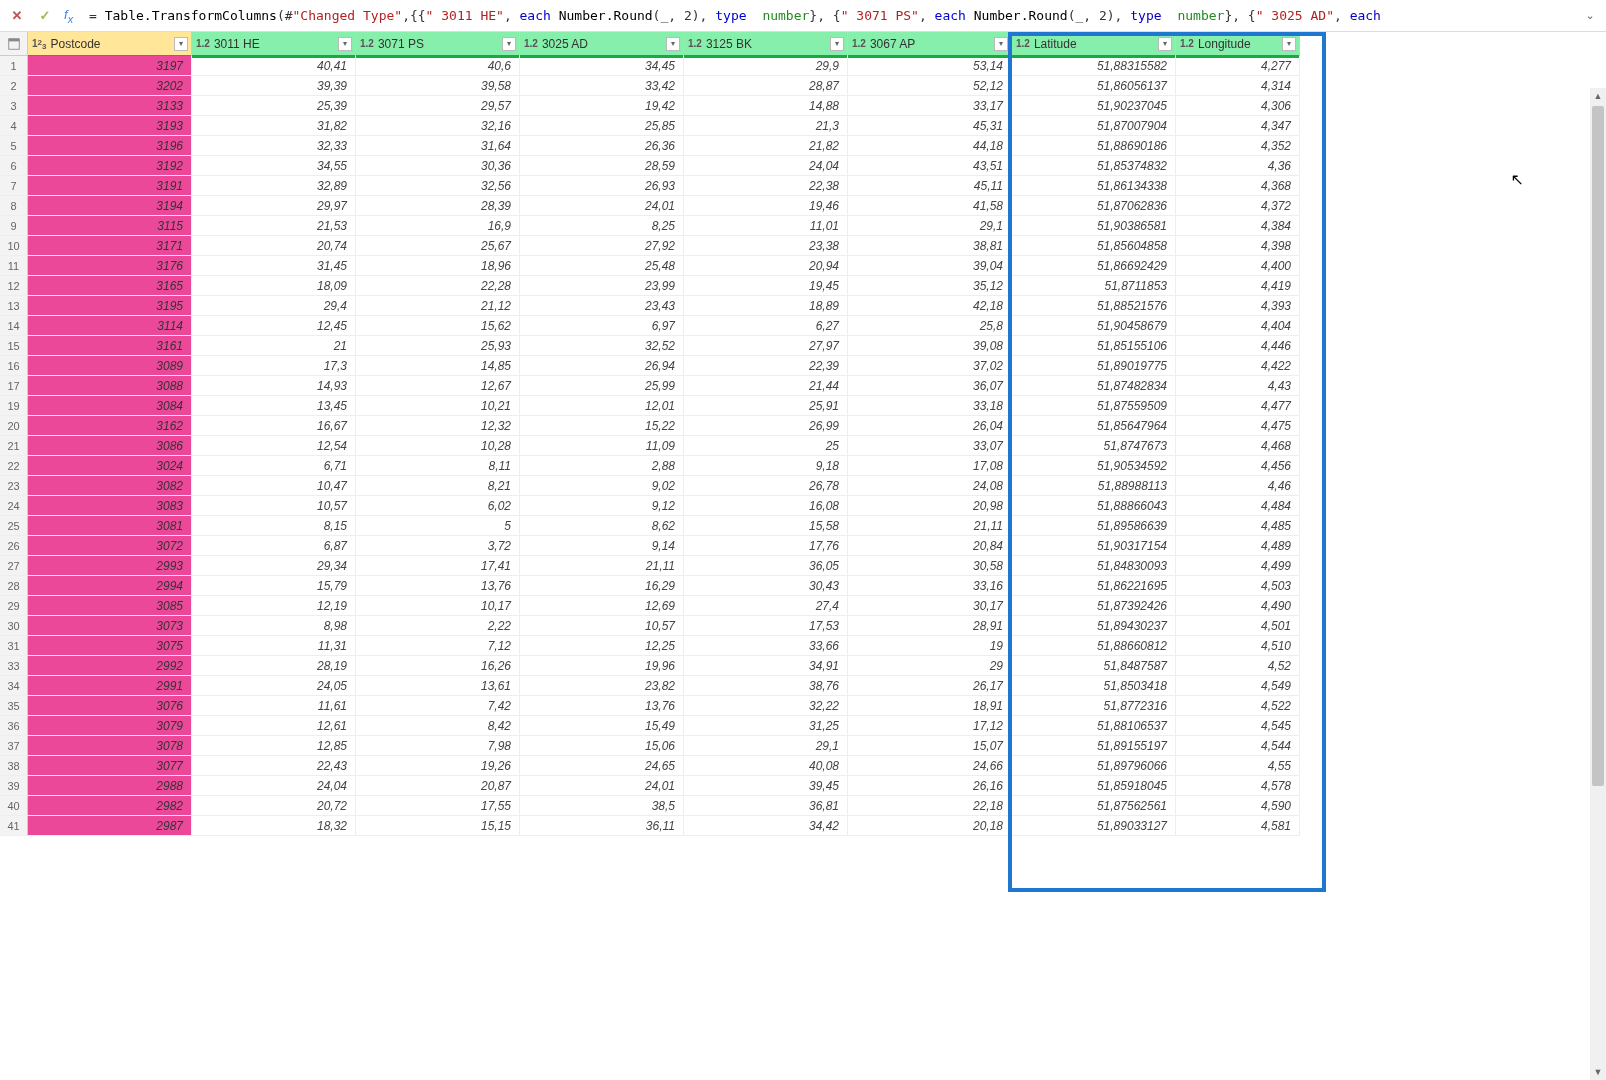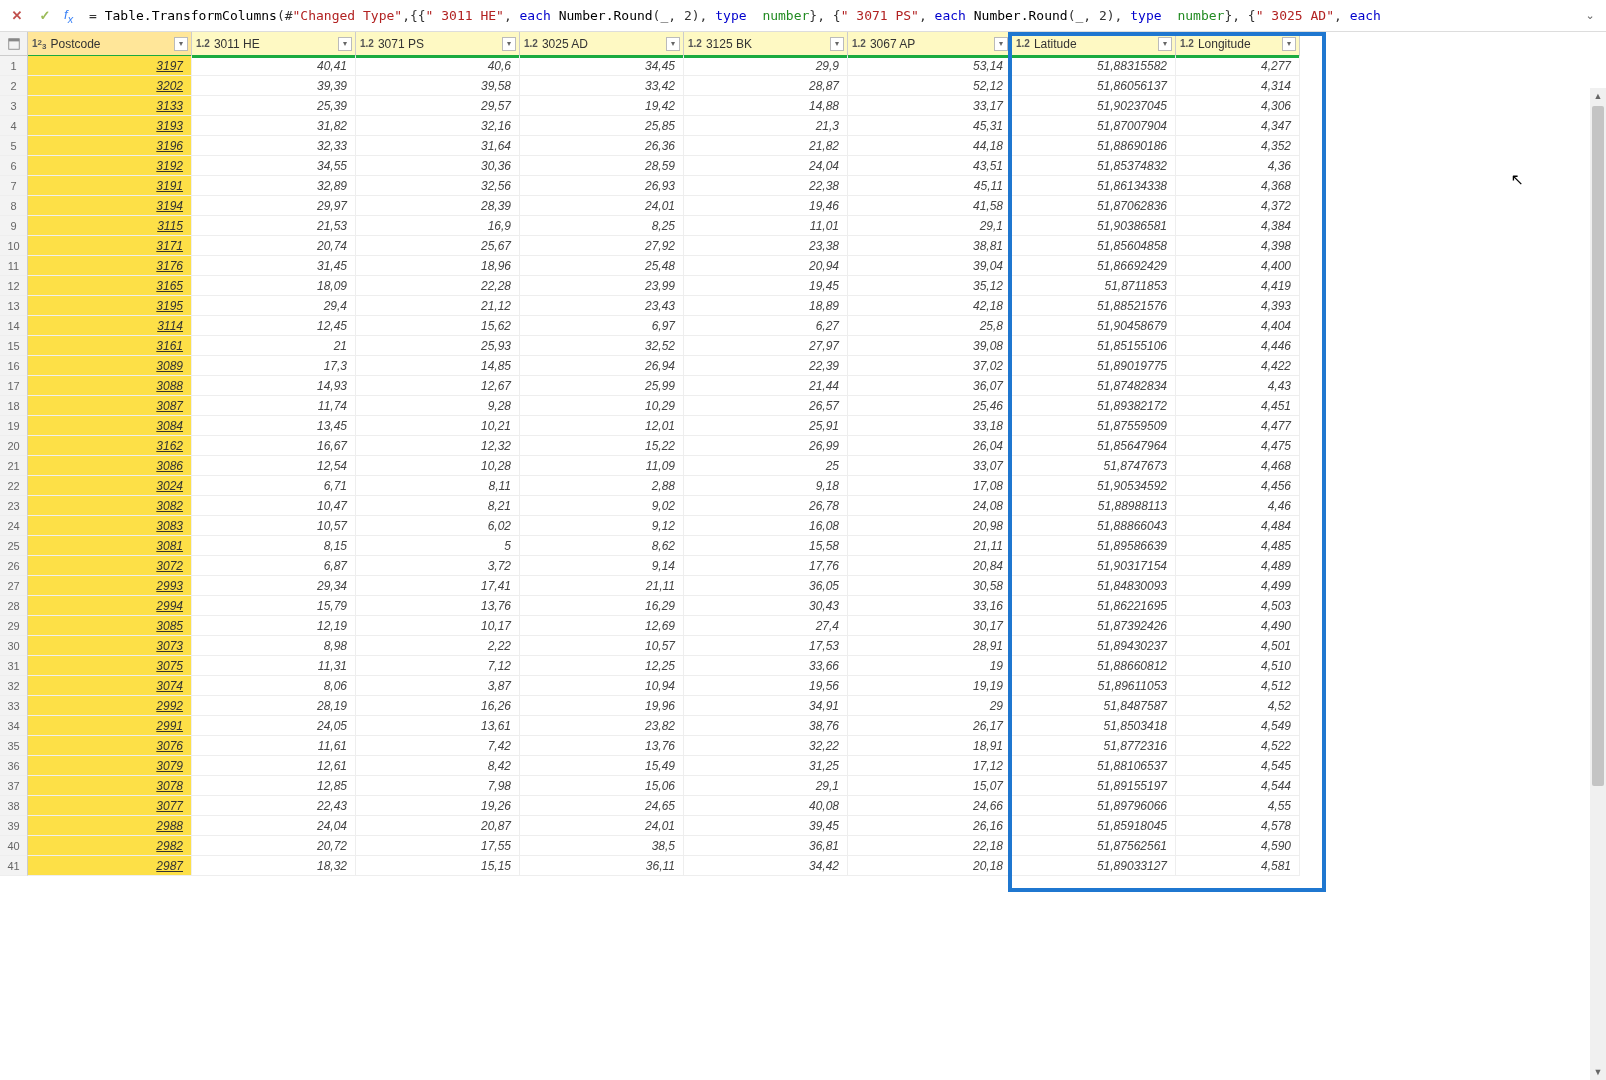--- a/index.html
+++ b/index.html
@@ -17,33 +17,33 @@
   .formula-text .type { color: #228b22; margin-left: 8px; }
   .formula-expand { width: 16px; color: #666; font-size: 11px; text-align: center; }
   
   .grid { display: flex; height: calc(100% - 32px); position: relative; }
   .main-table { flex: 1; overflow: hidden; position: relative; }
   
   .header-row { display: flex; height: 24px; }
   .corner-cell { width: 28px; background: #f3f3f3; border-right: 1px solid #ccc; border-bottom: 1px solid #ccc; display: flex; align-items:center; justify-content:center; }
   .corner-cell svg { width: 14px; height: 14px; }
   
-  .col-header { display: flex; align-items: center; background: #fef9c3; border-right: 1px solid #ccc; border-bottom: 1px solid #ccc; padding: 0 4px; position: relative; font-size: 12px; color: #333; }
+  .col-header { display: flex; align-items: center; background: #86efac; border-right: 1px solid #ccc; border-bottom: 1px solid #ccc; padding: 0 4px; position: relative; font-size: 12px; color: #333; }
   .col-header.sel { background: #ffe699; }
   .col-header .type-ico { font-weight: bold; color: #555; font-size: 10px; margin-right: 4px; display:flex; align-items:baseline; }
   .col-header .type-ico sub { font-size: 8px; position: relative; top: 2px; }
   .col-header .type-ico sup { font-size: 8px; position: relative; top: -2px; }
   .col-header .dd { position: absolute; right: 3px; width: 14px; height: 14px; border: 1px solid #bbb; background: #fff; display:flex; align-items:center; justify-content:center; font-size: 8px; color:#666; }
   .green-line { position: absolute; left:0; right:0; bottom:-3px; height:3px; background:#1aab40; }
   
   .body-rows { position: relative; }
   .row { display: flex; height: 20px; }
   .row-num { width: 28px; background: #f3f3f3; border-right: 1px solid #ccc; border-bottom: 1px solid #eee; text-align: center; color: #666; font-size: 11px; line-height: 20px; }
   .cell { border-right: 1px solid #eee; border-bottom: 1px solid #eee; text-align: right; padding: 0 8px; line-height: 20px; font-size: 12px; color: #333; overflow: hidden; }
-  .cell.pc { background: #fde047; font-style: italic; text-decoration: underline; }
+  .cell.pc { background: #ec4899; font-style: italic; }
   .cell.num { font-style: italic; color: #444; }
   
   .c-pc   { width: 164px; }
   .c-h    { width: 164px; }
   .c-lat  { width: 164px; }
   .c-lon  { width: 124px; }
   
   .blue-box { position: absolute; border: 4px solid #1f77d0; pointer-events: none; top: 32px; left: 1008px; width: 318px; height: 860px; }
   
   .vscroll { position: absolute; right: 0; top: 56px; width: 16px; bottom: 0; background: #f0f0f0; }
@@ -305,31 +305,20 @@
           <div class="cell c-pc pc">3088</div>
           <div class="cell c-h num">14,93</div>
           <div class="cell c-h num">12,67</div>
           <div class="cell c-h num">25,99</div>
           <div class="cell c-h num">21,44</div>
           <div class="cell c-h num">36,07</div>
           <div class="cell c-lat num">51,87482834</div>
           <div class="cell c-lon num">4,43</div>
         </div>
         <div class="row">
-          <div class="row-num">18</div>
-          <div class="cell c-pc pc">3087</div>
-          <div class="cell c-h num">11,74</div>
-          <div class="cell c-h num">9,28</div>
-          <div class="cell c-h num">10,29</div>
-          <div class="cell c-h num">26,57</div>
-          <div class="cell c-h num">25,46</div>
-          <div class="cell c-lat num">51,89382172</div>
-          <div class="cell c-lon num">4,451</div>
-        </div>
-        <div class="row">
           <div class="row-num">19</div>
           <div class="cell c-pc pc">3084</div>
           <div class="cell c-h num">13,45</div>
           <div class="cell c-h num">10,21</div>
           <div class="cell c-h num">12,01</div>
           <div class="cell c-h num">25,91</div>
           <div class="cell c-h num">33,18</div>
           <div class="cell c-lat num">51,87559509</div>
           <div class="cell c-lon num">4,477</div>
         </div>
@@ -457,31 +446,20 @@
         <div class="row">
           <div class="row-num">31</div>
           <div class="cell c-pc pc">3075</div>
           <div class="cell c-h num">11,31</div>
           <div class="cell c-h num">7,12</div>
           <div class="cell c-h num">12,25</div>
           <div class="cell c-h num">33,66</div>
           <div class="cell c-h num">19</div>
           <div class="cell c-lat num">51,88660812</div>
           <div class="cell c-lon num">4,510</div>
-        </div>
-        <div class="row">
-          <div class="row-num">32</div>
-          <div class="cell c-pc pc">3074</div>
-          <div class="cell c-h num">8,06</div>
-          <div class="cell c-h num">3,87</div>
-          <div class="cell c-h num">10,94</div>
-          <div class="cell c-h num">19,56</div>
-          <div class="cell c-h num">19,19</div>
-          <div class="cell c-lat num">51,89611053</div>
-          <div class="cell c-lon num">4,512</div>
         </div>
         <div class="row">
           <div class="row-num">33</div>
           <div class="cell c-pc pc">2992</div>
           <div class="cell c-h num">28,19</div>
           <div class="cell c-h num">16,26</div>
           <div class="cell c-h num">19,96</div>
           <div class="cell c-h num">34,91</div>
           <div class="cell c-h num">29</div>
           <div class="cell c-lat num">51,8487587</div>

